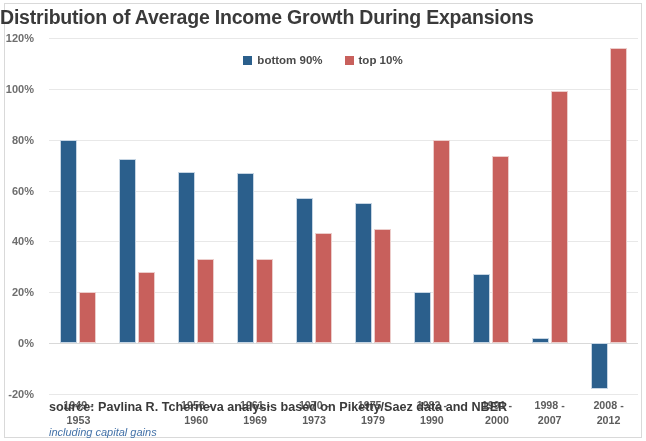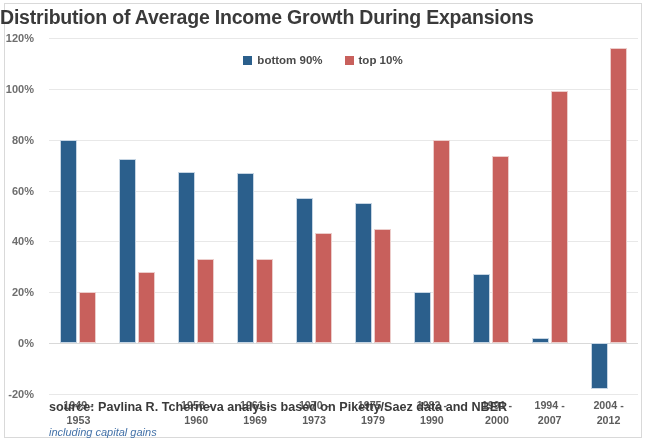--- a/index.html
+++ b/index.html
@@ -269,25 +269,25 @@
         </div>
         <div class="xlabel" style="left: 350.85px;">
           <div>1982 -</div>
           <div>1990</div>
         </div>
         <div class="xlabel" style="left: 416px; text-align: center;">
           <div>1991 -</div>
           <div>2000</div>
         </div>
         <div class="xlabel" style="left: 468.65px;">
-          <div>1994 -</div>
+          <div>1998 -</div>
           <div>2007</div>
         </div>
         <div class="xlabel" style="left: 527.55px;">
-          <div>2004 -</div>
+          <div>2008 -</div>
           <div>2012</div>
         </div>
       </div>
   </div>
 
   <div id="footer">
     <div id="source-line">source: Pavlina R. Tcherneva analysis based on Piketty/Saez data and NBER</div>
     <div id="note-line">including capital gains</div>
   </div>
 </div>

